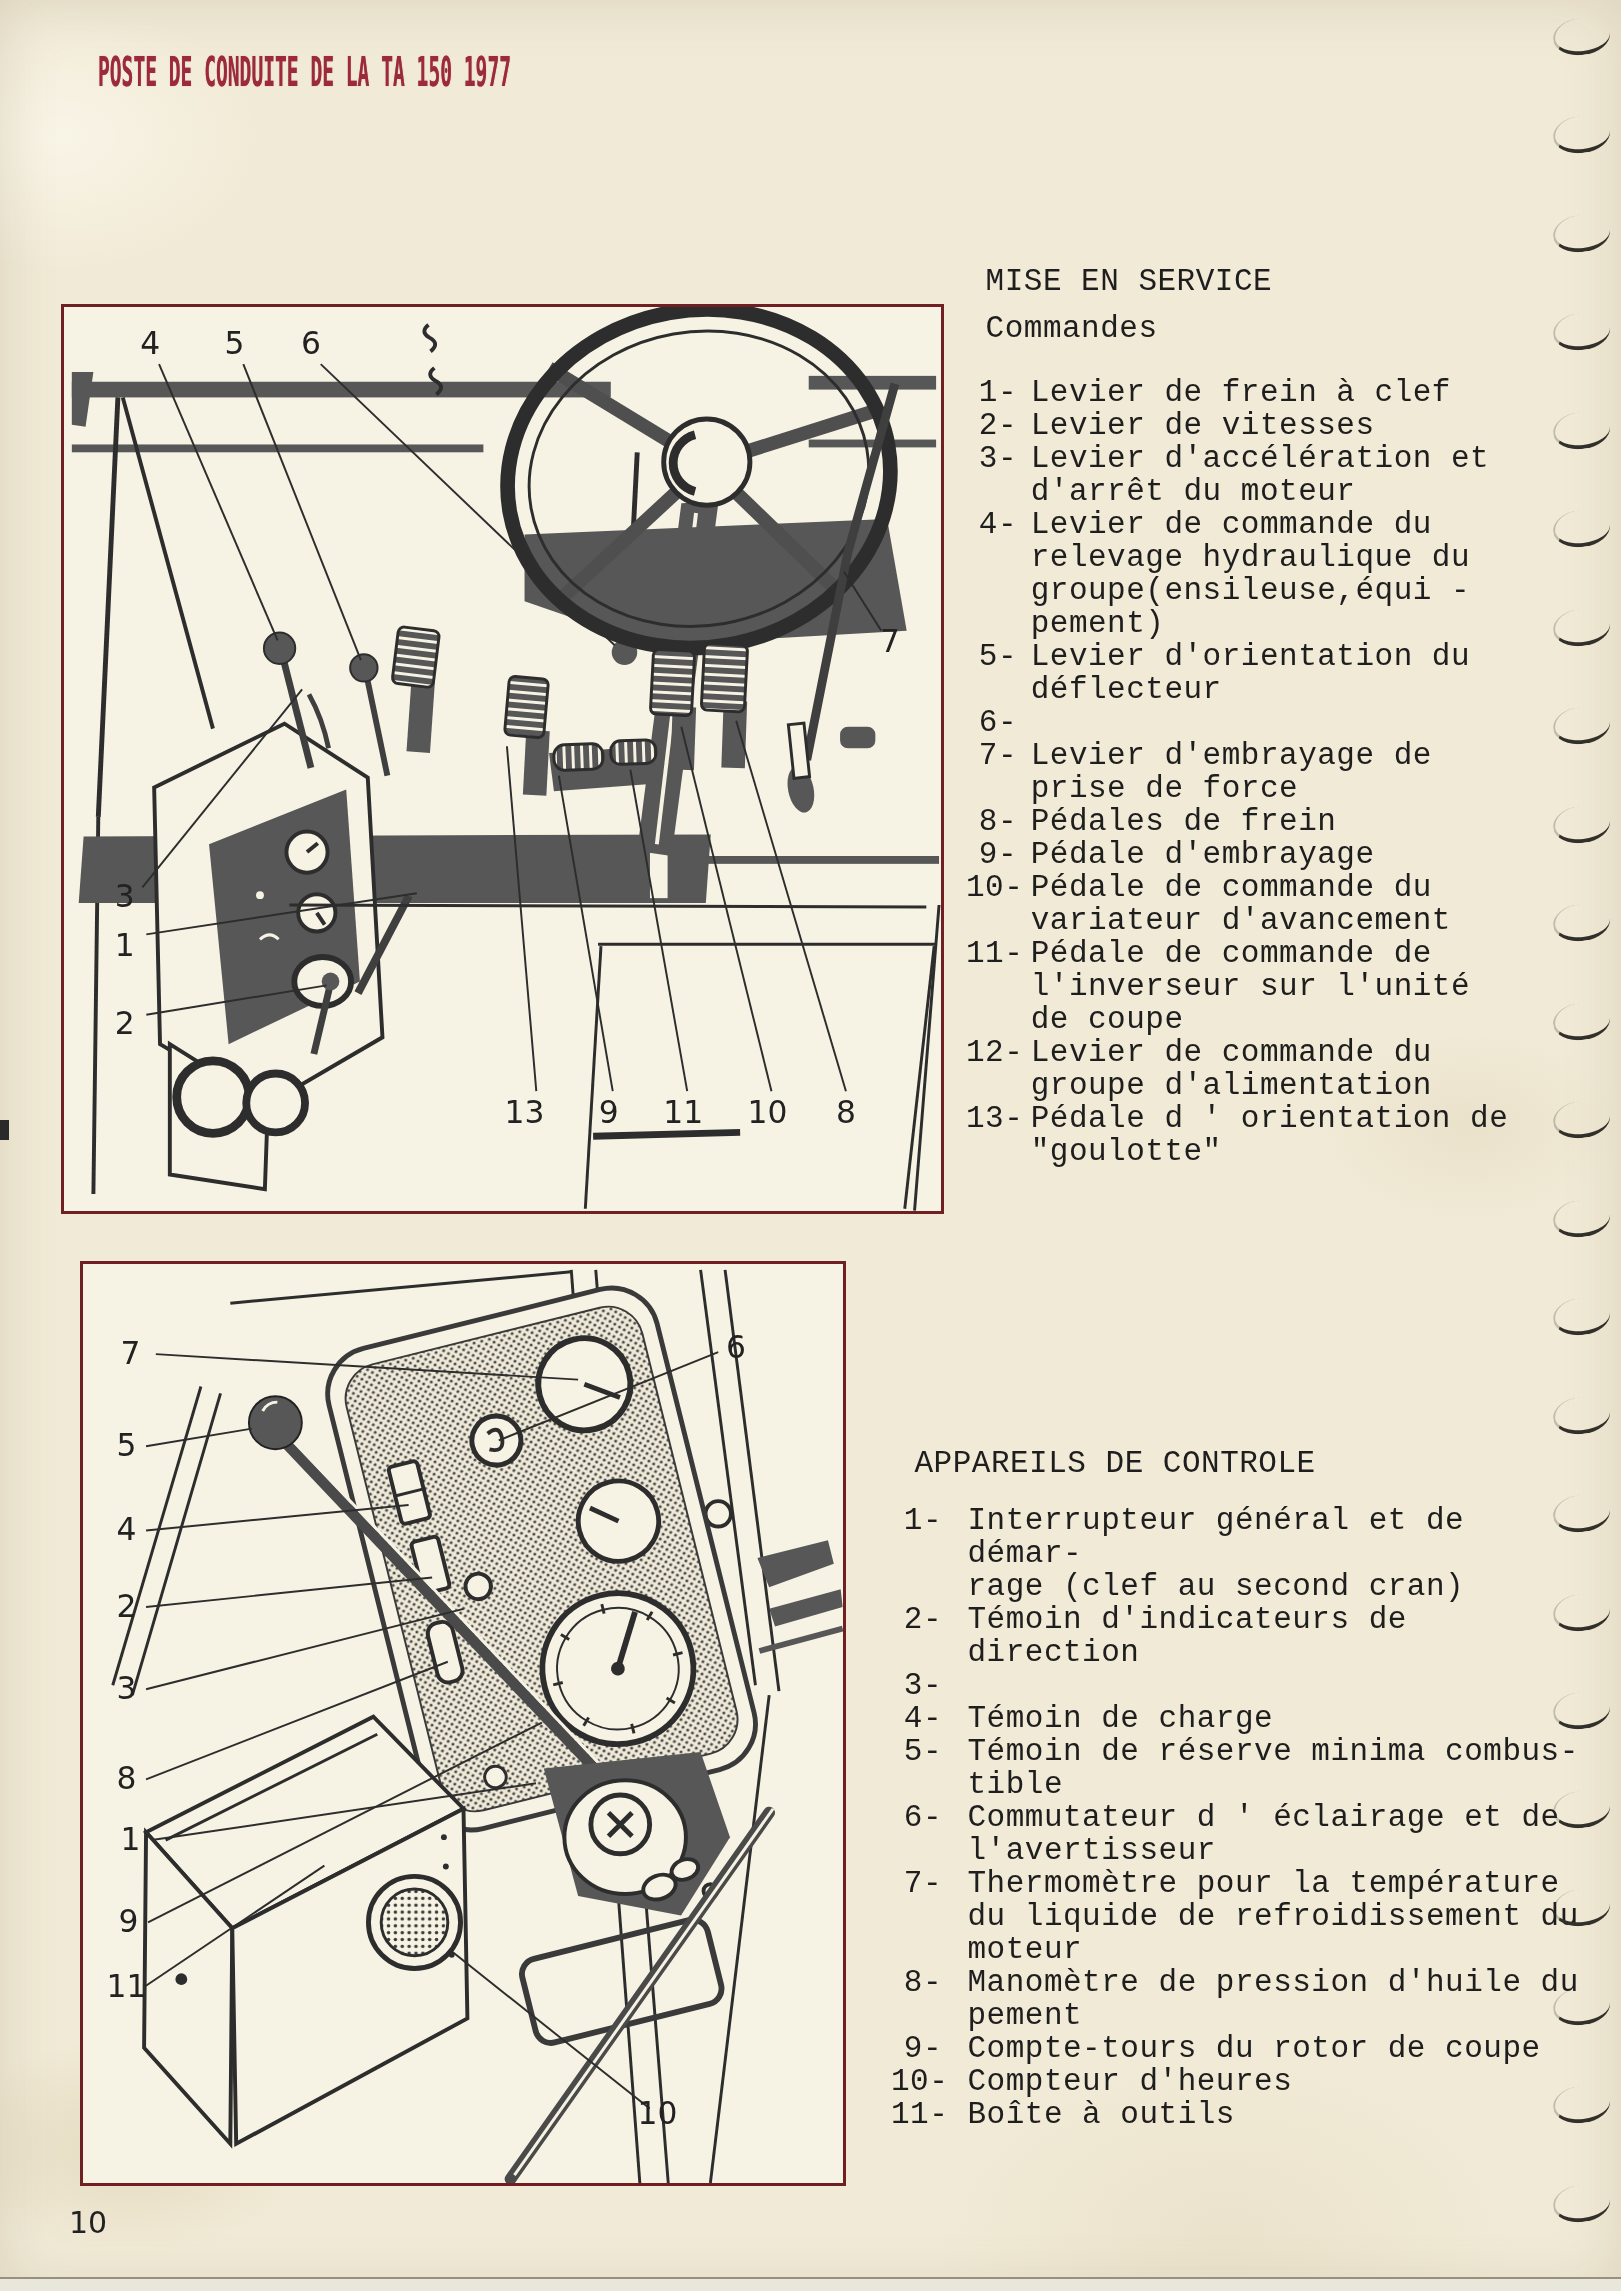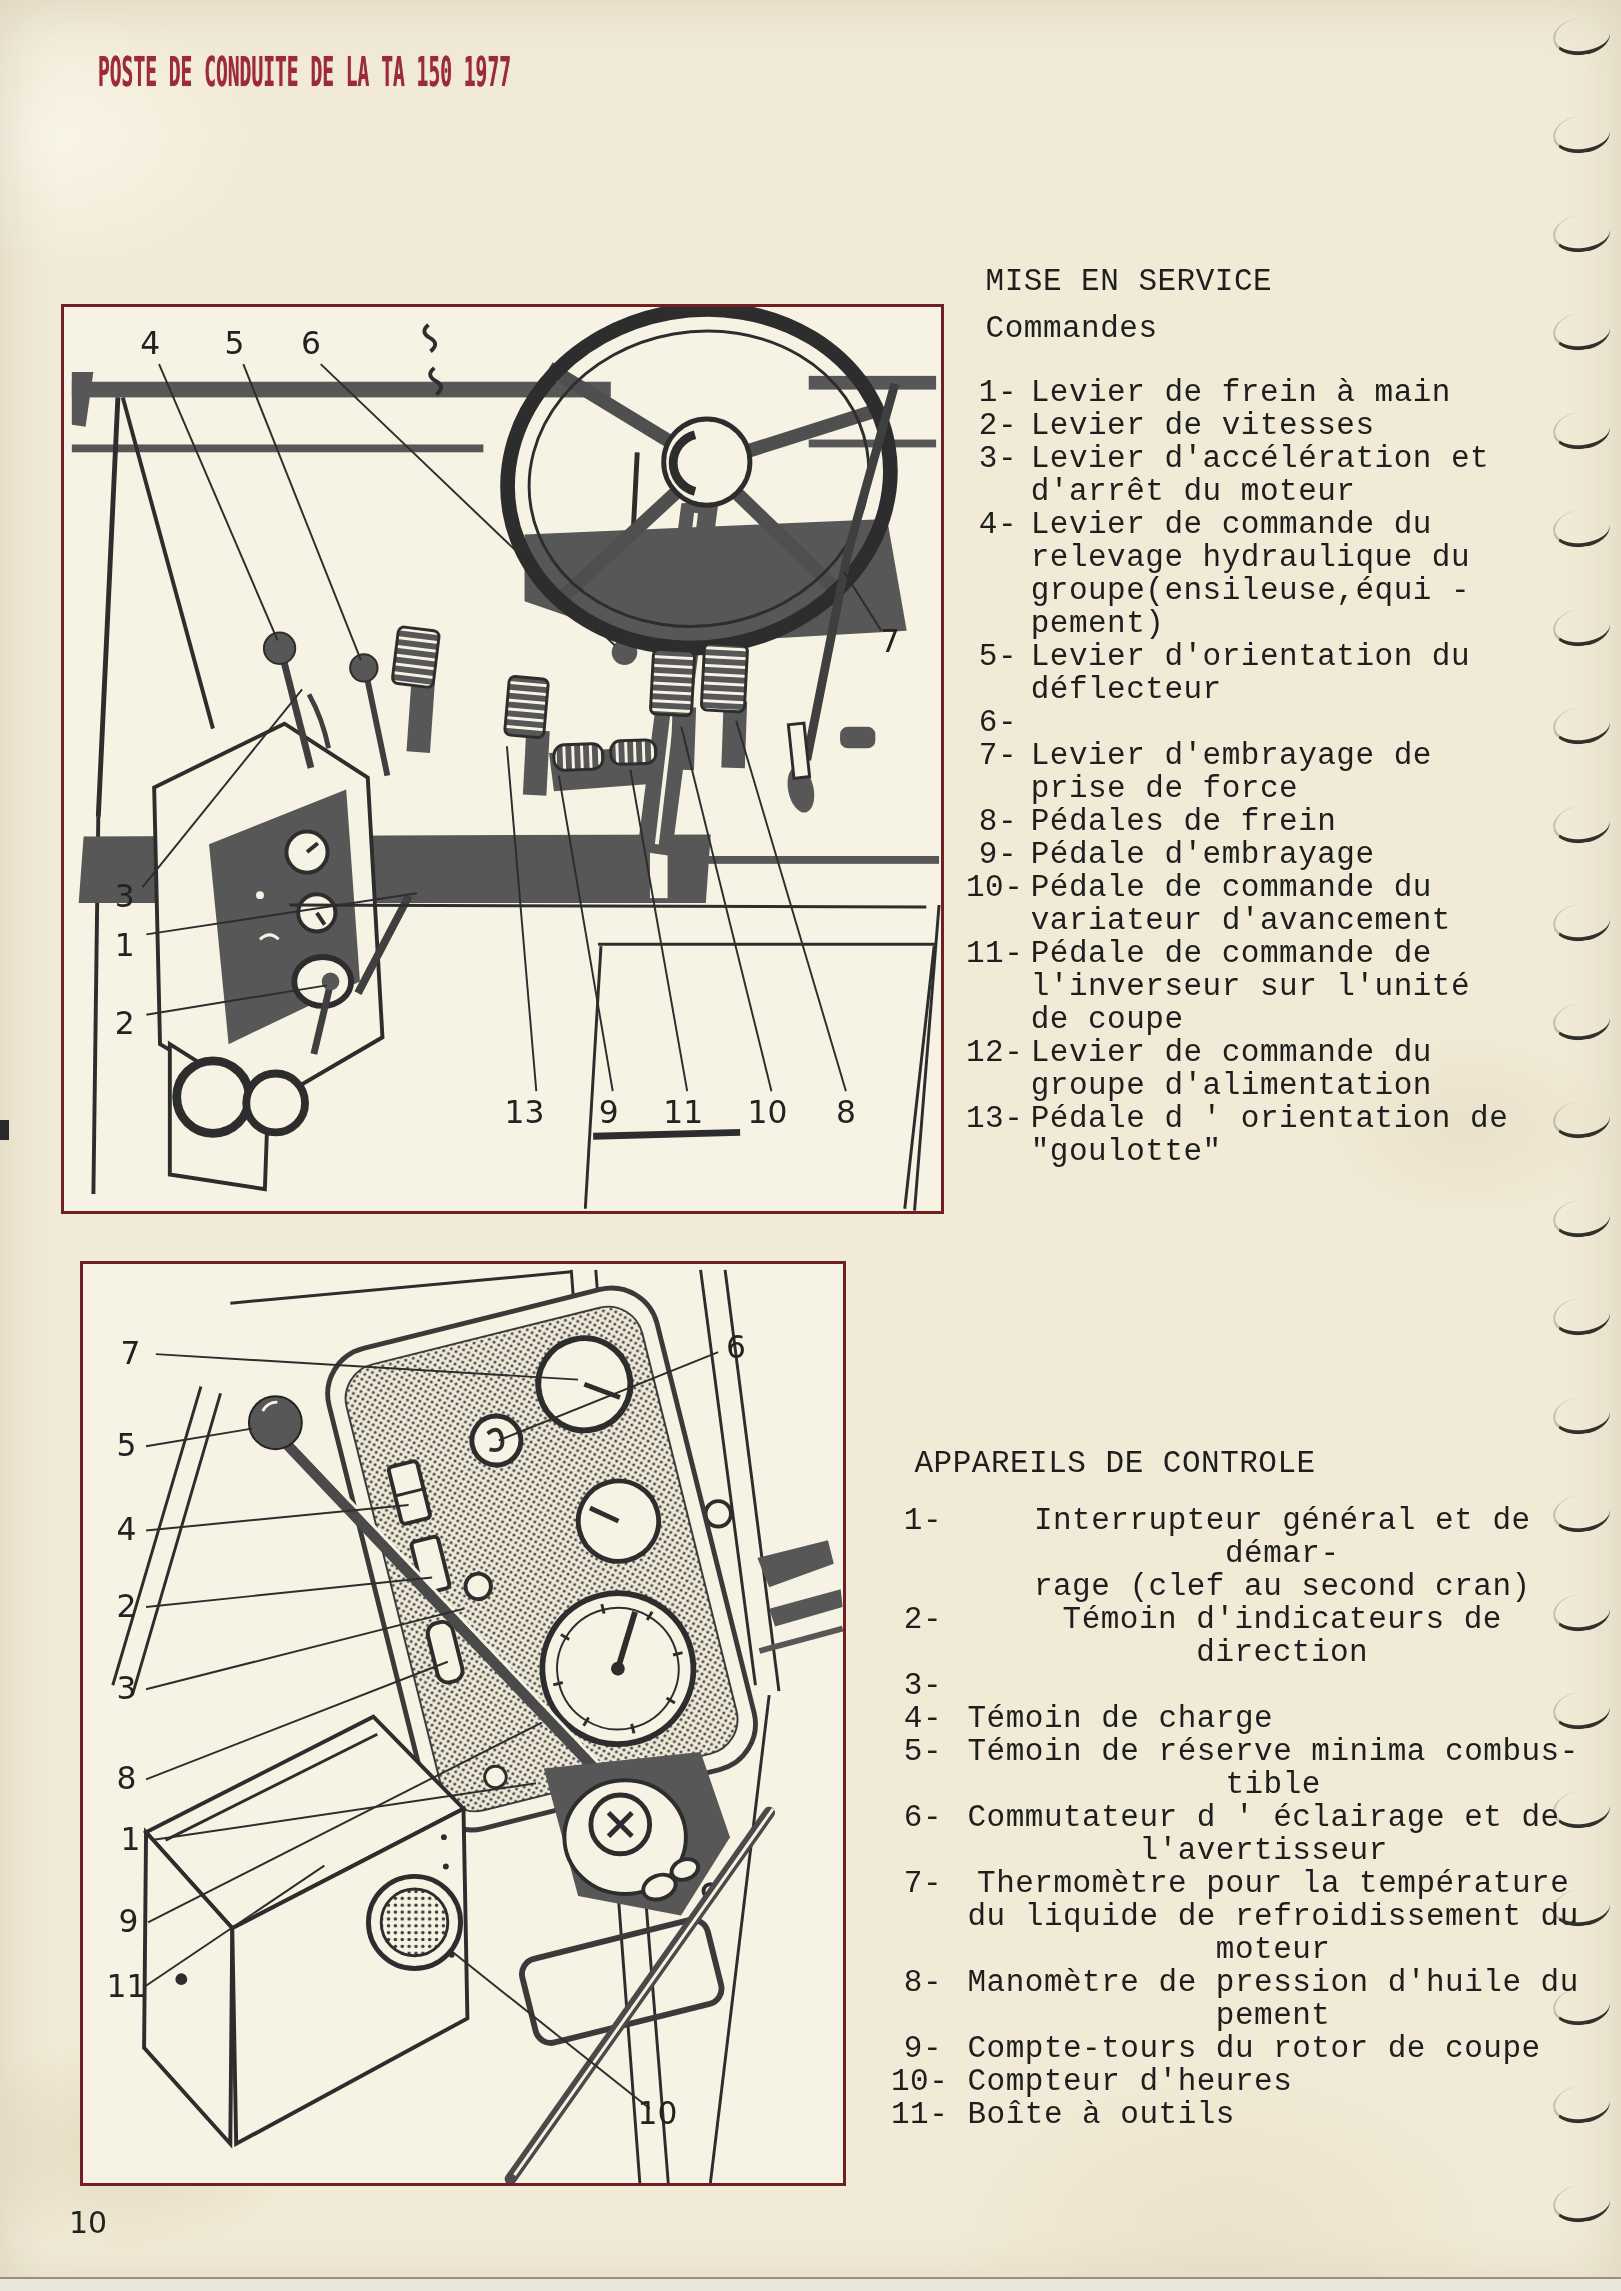--- a/index.html
+++ b/index.html
@@ -23,21 +23,21 @@
   .fig svg{display:block;width:100%;height:100%;}
   .col{position:absolute;font-size:31px;line-height:33px;letter-spacing:0.5px;}
   .col1{left:966px;top:265px;width:598px;}
   .col2{left:866px;top:1447px;width:706px;margin-left:25px;}
   .heading{margin:0 0 13.7px 19.6px;white-space:nowrap;}
   .subheading{margin:0 0 31px 19.6px;}
   .col2 .heading{margin:0 0 23.5px 23.5px;}
   .item{display:flex;align-items:flex-start;}
   .num{flex:none;width:51px;text-align:right;white-space:pre;}
   .txt{margin-left:13.7px;white-space:pre-line;}
-  .col2 .txt{margin-left:25.5px;text-align:center;}
+  .col2 .txt{margin-left:25.5px;}
   .pagenum{position:absolute;left:69px;top:2205px;font-family:"DejaVu Sans",sans-serif;
     font-size:30px;color:#222;}
   .hole{position:absolute;left:1553px;width:55px;height:33px;border-bottom:4.9px solid #32302a;
     border-left:2px solid rgba(50,48,42,.25);border-radius:50%;transform:rotate(-7deg);}
   .bottom-edge{position:absolute;left:0;top:2277px;width:1621px;height:14.7px;
     background:#e9e6da;border-top:2px solid #97907e;}
   .edge-mark{position:absolute;left:0;top:1120px;width:8.8px;height:19.6px;background:#2a2a2a;}
   .fig text{font-family:"DejaVu Sans","Liberation Sans",sans-serif;font-size:32px;fill:#222;}
 </style>
 </head>
@@ -189,21 +189,21 @@
     </svg>
   </div>
 
   <div class="col col1">
     <div class="heading">MISE EN SERVICE</div>
     <div class="subheading">Commandes</div>
     <div class="list">
 
         <div class="item">
           <span class="num">1-</span>
-          <span class="txt">Levier de frein à main</span>
+          <span class="txt">Levier de frein à clef</span>
         </div>
 
         <div class="item">
           <span class="num">2-</span>
           <span class="txt">Levier de vitesses</span>
         </div>
 
         <div class="item">
           <span class="num">3-</span>
           <span class="txt">Levier d'accélération et

